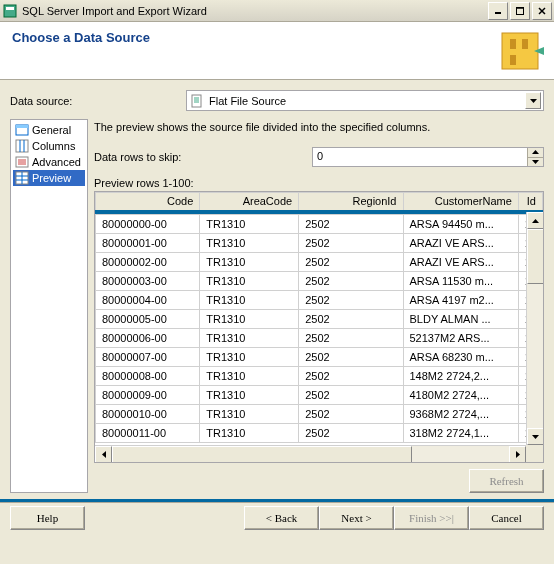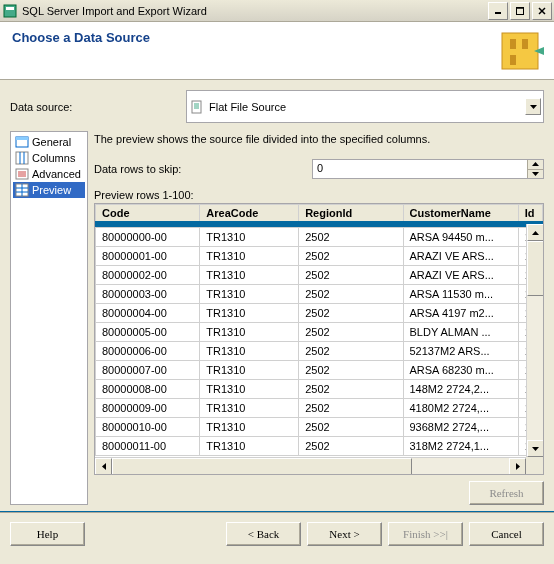--- a/index.html
+++ b/index.html
@@ -9,21 +9,21 @@
   .titlebar .ttext { font-weight:normal; color:#000; flex:1; }
   .winbtns { display:flex; gap:2px; }
   .winbtn { width:20px; height:18px; background:#ece9d8; border:1px solid #fff; border-right-color:#888; border-bottom-color:#888; display:flex; align-items:center; justify-content:center; font-family:Arial; font-size:10px; cursor:pointer; }
   .header { background:#fff; border-bottom:1px solid #aca899; padding:8px 12px 10px 12px; display:flex; position:relative; min-height:58px; }
   .header h1 { font-size:13px; font-weight:bold; color:#15428b; margin-bottom:2px; }
   .header .sub { font-size:11px; color:#000; padding-left:12px; }
   .hicon { position:absolute; right:10px; top:5px; width:48px; height:48px; }
   .body { padding:10px 10px 6px 10px; }
   .dsrow { display:flex; align-items:center; margin-bottom:8px; }
   .dsrow label { width:176px; }
-  .combo { flex:1; display:flex; align-items:center; background:#fff; border:1px solid #a7a6aa; height:33px; padding:0 2px; }
+  .combo { flex:1; display:flex; align-items:center; background:#fff; border:1px solid #a7a6aa; height:21px; padding:0 2px; }
   .combo .cicon { width:16px; height:16px; margin-right:4px; display:flex; align-items:center; justify-content:center; }
   .combo .ctext { flex:1; }
   .combo .drop { width:16px; height:17px; background:#ece9d8; border:1px solid #fff; border-right-color:#888; border-bottom-color:#888; display:flex; align-items:center; justify-content:center; }
   .content { display:flex; gap:6px; }
   .sidebar { width:78px; background:#fff; border:1px solid #a7a6aa; padding:2px; }
   .sitem { display:flex; align-items:center; gap:3px; padding:1px 2px; cursor:pointer; }
   .sitem.sel { background:#316ac5; color:#fff; }
   .sitem .sicon { width:14px; height:14px; display:flex; align-items:center; justify-content:center; flex-shrink:0; }
   .main { flex:1; display:flex; flex-direction:column; }
   .msg { color:#000; margin:2px 0 14px 0; }
@@ -31,33 +31,33 @@
   .skrow label { width:218px; }
   .spinner { flex:1; display:flex; background:#fff; border:1px solid #a7a6aa; height:20px; }
   .spinner .spval { flex:1; padding:2px 4px; }
   .spinner .spbtns { width:16px; display:flex; flex-direction:column; }
   .spinner .spbtn { flex:1; background:#ece9d8; border-left:1px solid #aca899; display:flex; align-items:center; justify-content:center; font-size:7px; cursor:pointer; }
   .spinner .spbtn:first-child { border-bottom:1px solid #aca899; }
   .pvlabel { margin-bottom:2px; }
   .gridwrap { border:1px solid #a7a6aa; background:#fff; position:relative; height:272px; overflow:hidden; }
   table { border-collapse:collapse; width:100%; table-layout:fixed; }
   th,td { border:0.5px solid #d0d0d0; padding:2px 6px; text-align:left; white-space:nowrap; overflow:hidden; font-size:11px; height:19px; }
-  th { background:#ece9d8; font-weight:bold; border-bottom:6px solid #0369a1; position:relative; }
+  th { background:#ece9d8; font-weight:normal; border-bottom:4px solid #0369a1; position:relative;text-align:right; }
   .tablebody { height:234px; overflow:hidden; }
   .vscroll { position:absolute; right:0; top:20px; bottom:17px; width:17px; background:#f0ede0; border-left:1px solid #d0d0d0; }
   .vscroll .sbtn { width:17px; height:17px; background:#ece9d8; border:1px solid #fff; border-right-color:#888; border-bottom-color:#888; display:flex; align-items:center; justify-content:center; font-size:8px; cursor:pointer; }
   .vscroll .sbtn.bot { position:absolute; bottom:0; }
   .vscroll .thumb { position:absolute; top:17px; width:17px; height:55px; background:#ece9d8; border:1px solid #fff; border-right-color:#888; border-bottom-color:#888; }
   .hscroll { position:absolute; left:0; right:17px; bottom:0; height:17px; background:#f0ede0; border-top:1px solid #d0d0d0; display:flex; }
   .hscroll .sbtn { width:17px; height:17px; background:#ece9d8; border:1px solid #fff; border-bottom-color:#888; border-right-color:#888; display:flex; align-items:center; justify-content:center; font-size:8px; cursor:pointer; }
   .hscroll .thumb { height:17px; width:300px; background:#ece9d8; border:1px solid #fff; border-right-color:#888; border-bottom-color:#888; }
   .hscroll .track { flex:1; }
   .corner { position:absolute; right:0; bottom:0; width:17px; height:17px; background:#ece9d8; }
   .refrow { display:flex; justify-content:flex-end; margin-top:6px; }
-  .footer { border-top:1px solid #0369a1; padding:10px 10px; display:flex; gap:6px; box-shadow:inset 0 1px 0 #aca899; }
+  .footer { border-top:3px solid #0369a1; padding:4px 10px; display:flex; box-shadow:inset 0 1px 0 #aca899; }
   .footer .spacer { flex:1; }
   .btn { min-width:75px; height:24px; background:#ece9d8; border:1px solid #888; border-top-color:#fff; border-left-color:#fff; box-shadow:inset -1px -1px 0 #aca899; padding:0 10px; cursor:pointer; font-family:Tahoma; font-size:11px; }
   .btn:disabled, .btn.dis { color:#8d8d8d; cursor:default; }
 </style>
 </head>
 <body>
 
 <div class="titlebar">
   <span class="ticon">
     <svg width="16" height="16">

